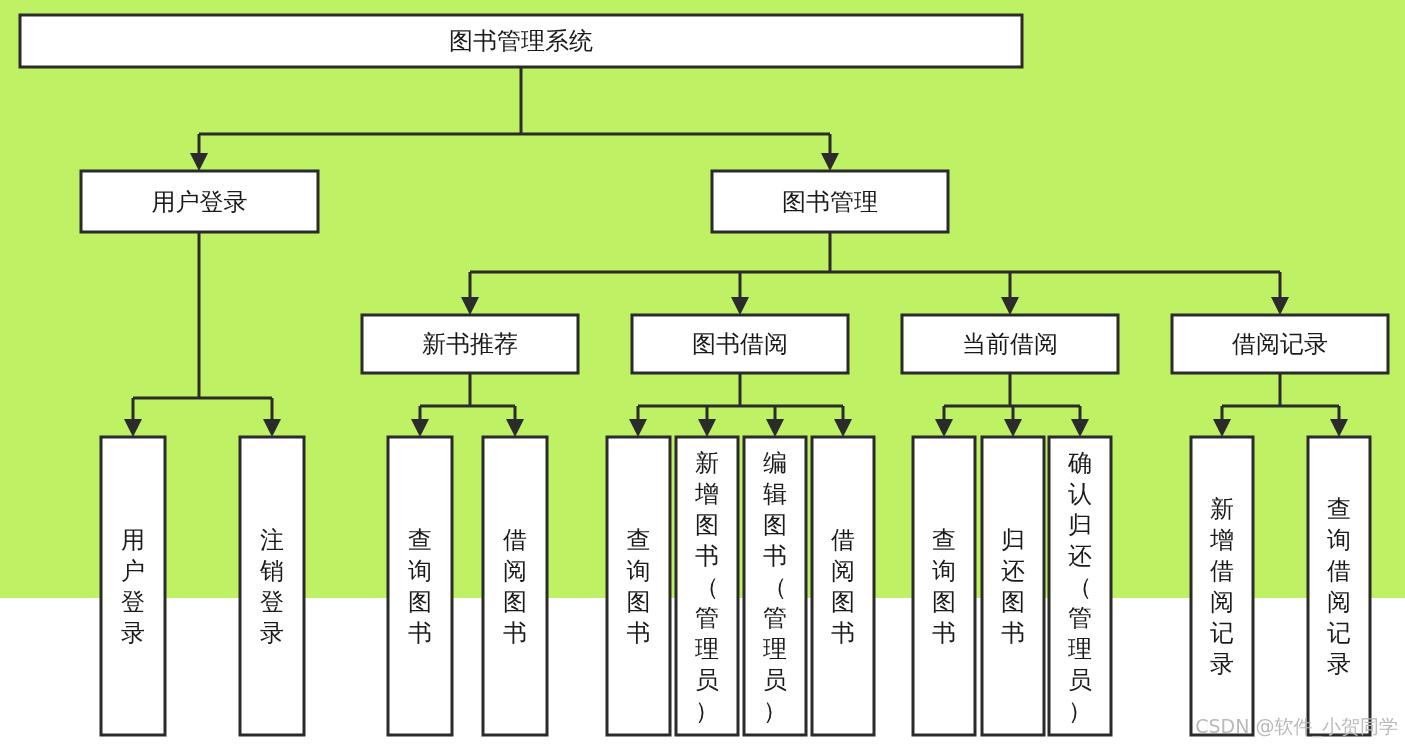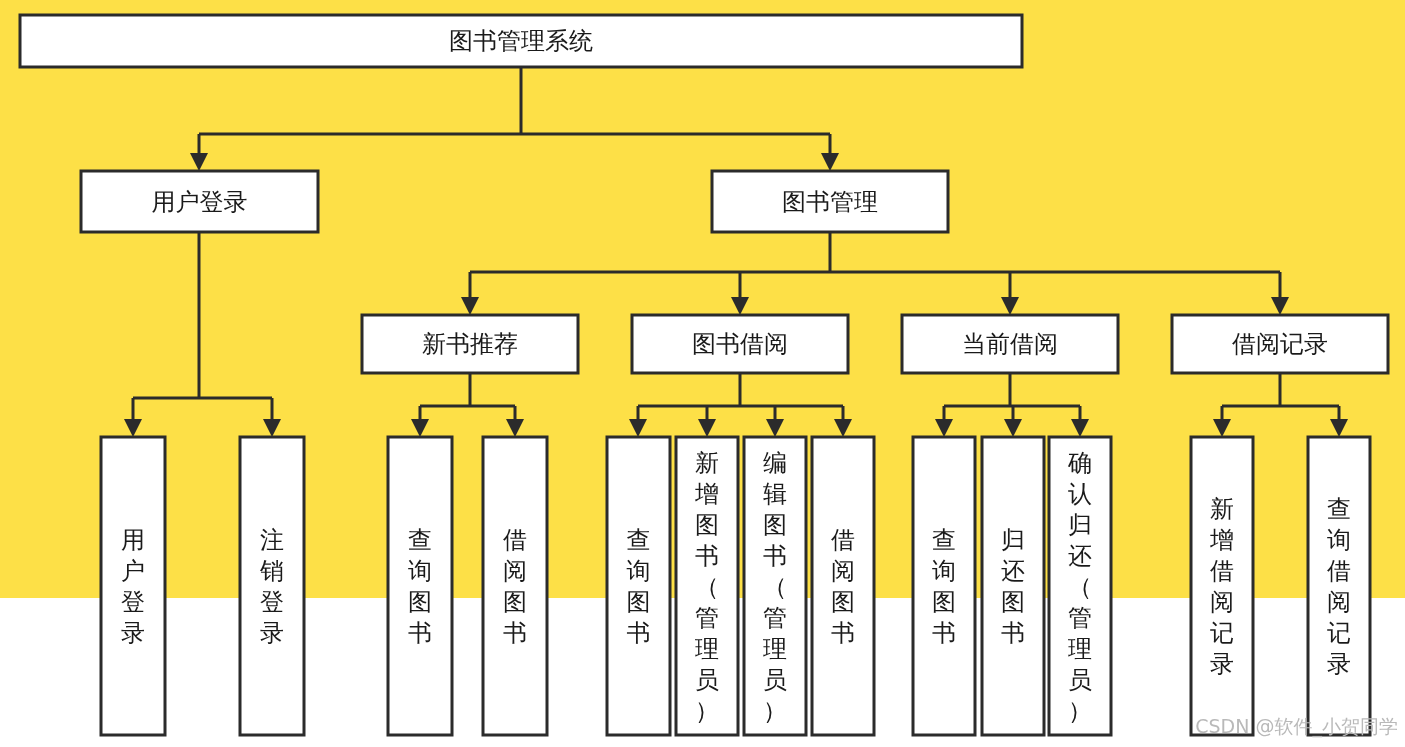--- a/index.html
+++ b/index.html
@@ -11,21 +11,21 @@
   body {
     width: 1405px;
     height: 747px;
     overflow: hidden;
     font-family: "DejaVu Sans", "Liberation Sans", sans-serif;
   }
   #diagram-root {
     position: relative;
     width: 1405px;
     height: 598px;
-    background: #fde047;
+    background: #bef264;
   }
   svg.diagram-canvas {
     position: absolute;
     left: 0;
     top: 0;
     width: 1405px;
     height: 747px;
     display: block;
   }
   .node-box {

